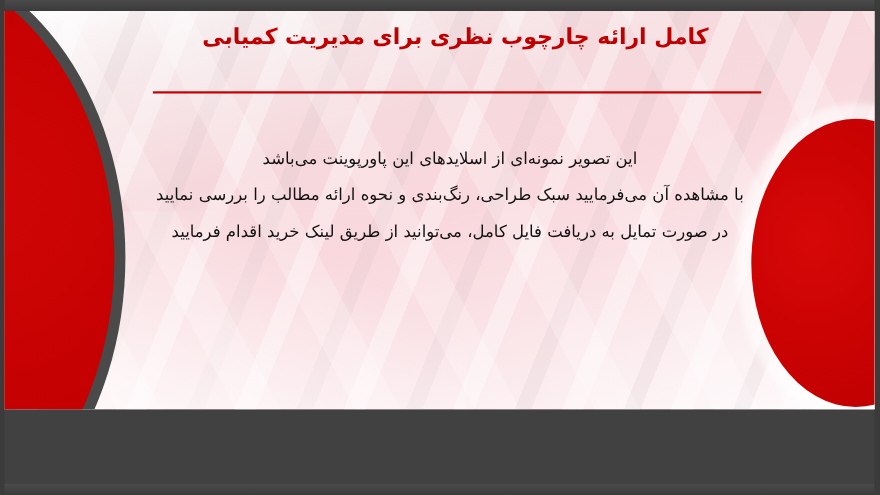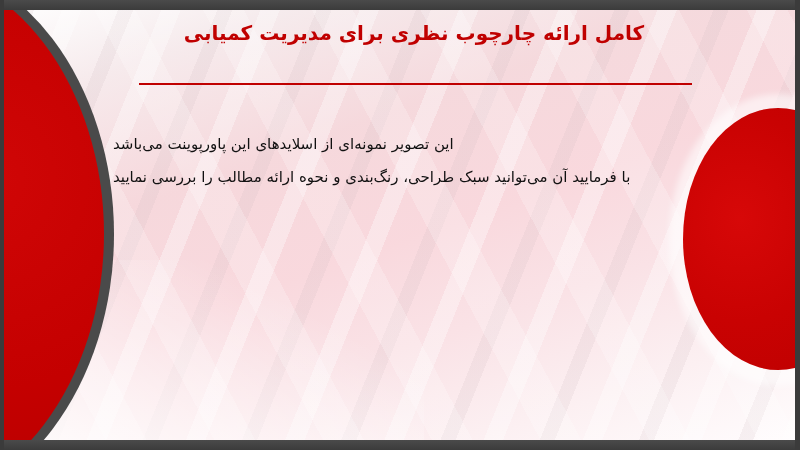--- a/index.html
+++ b/index.html
@@ -35,21 +35,21 @@
                   background:#3b3b3b; }
   .frame-right  { position:absolute; top:0; right:0; width:5px; height:450px;
                   background:#3b3b3b; }
 
   
   #panel {
     position: absolute;
     left: 4px;
     top: 10px;
     width: 791px;
-    height: 430px;
+    height: 362px;
     overflow: hidden;
     background:
       linear-gradient(160deg,
         rgba(255,255,255,0.95) 0%,
         rgba(248,236,238,0.75) 14%,
         rgba(246,215,219,0.85) 34%,
         rgba(249,216,221,0.95) 52%,
         rgba(250,226,230,0.95) 68%,
         rgba(252,240,242,0.95) 84%,
         rgba(255,252,253,1) 100%),
@@ -154,25 +154,25 @@
     left: 135px;
     top: 73px;
     width: 553px;
     height: 2px;
     background: #c00000;
   }
 
   
   #body-block {
     position: absolute;
-    right: 122px;
+    right: 106px;
     top: 118px;
     width: 560px;
     direction: rtl;
-    text-align: left;
+    text-align: center;
   }
   .body-line {
     color: #111111;
     font-size: 15px;
     line-height: 33px;
     white-space: nowrap;
   }
 </style>
 </head>
 <body>
@@ -196,17 +196,18 @@
     <div id="left-ellipse-border"></div>
     <div id="left-ellipse"></div>
 
     <div id="title-block">
       <div class="title-line">کامل ارائه چارچوب نظری برای مدیریت کمیابی</div>
     </div>
     <div id="title-rule"></div>
 
     <div id="body-block">
       <div class="body-line">این تصویر نمونه‌ای از اسلایدهای این پاورپوینت می‌باشد</div>
-      <div class="body-line">با فرمایید آن می‌توانید سبک طراحی، رنگ‌بندی و نحوه ارائه مطالب را بررسی نمایید</div>
+      <div class="body-line">با مشاهده آن می‌فرمایید سبک طراحی، رنگ‌بندی و نحوه ارائه مطالب را بررسی نمایید</div>
+      <div class="body-line">در صورت تمایل به دریافت فایل کامل، می‌توانید از طریق لینک خرید اقدام فرمایید</div>
     </div>
 
   </div>
 </div>
 
 </body></html>

